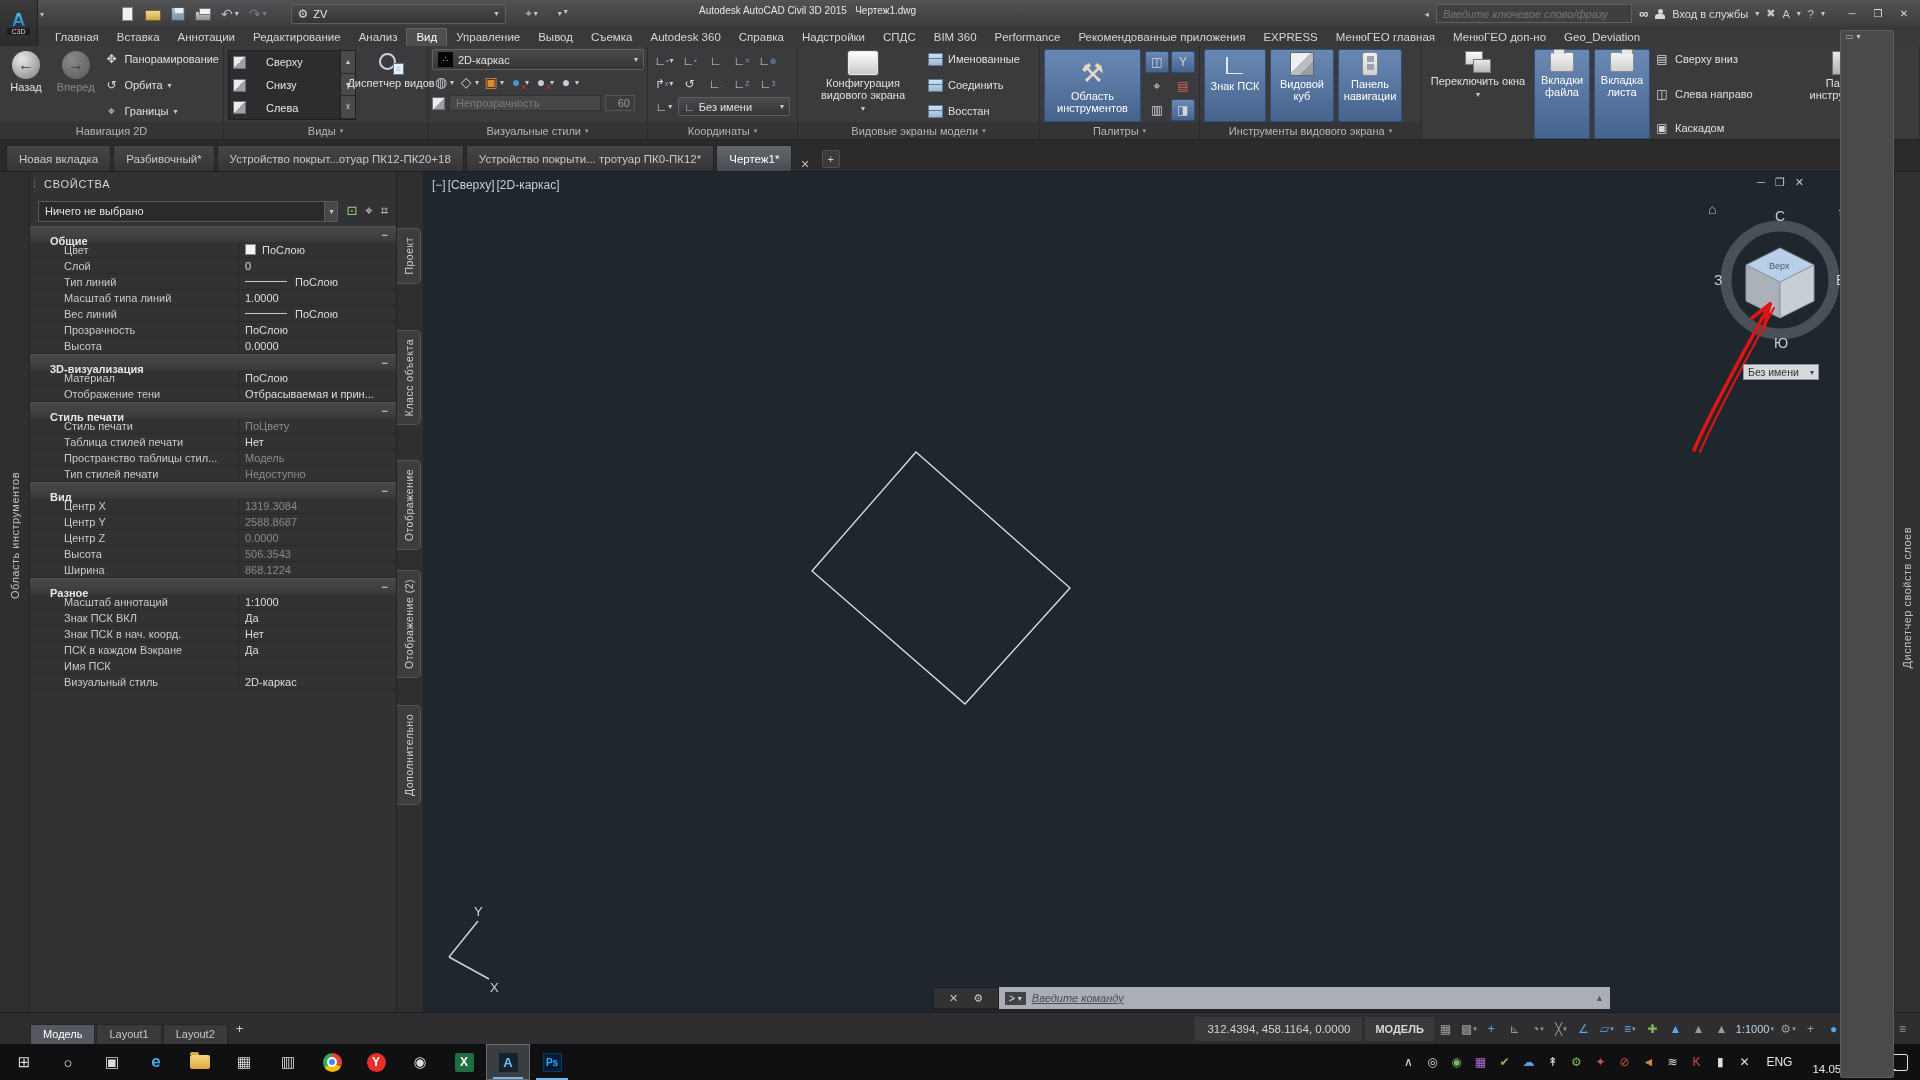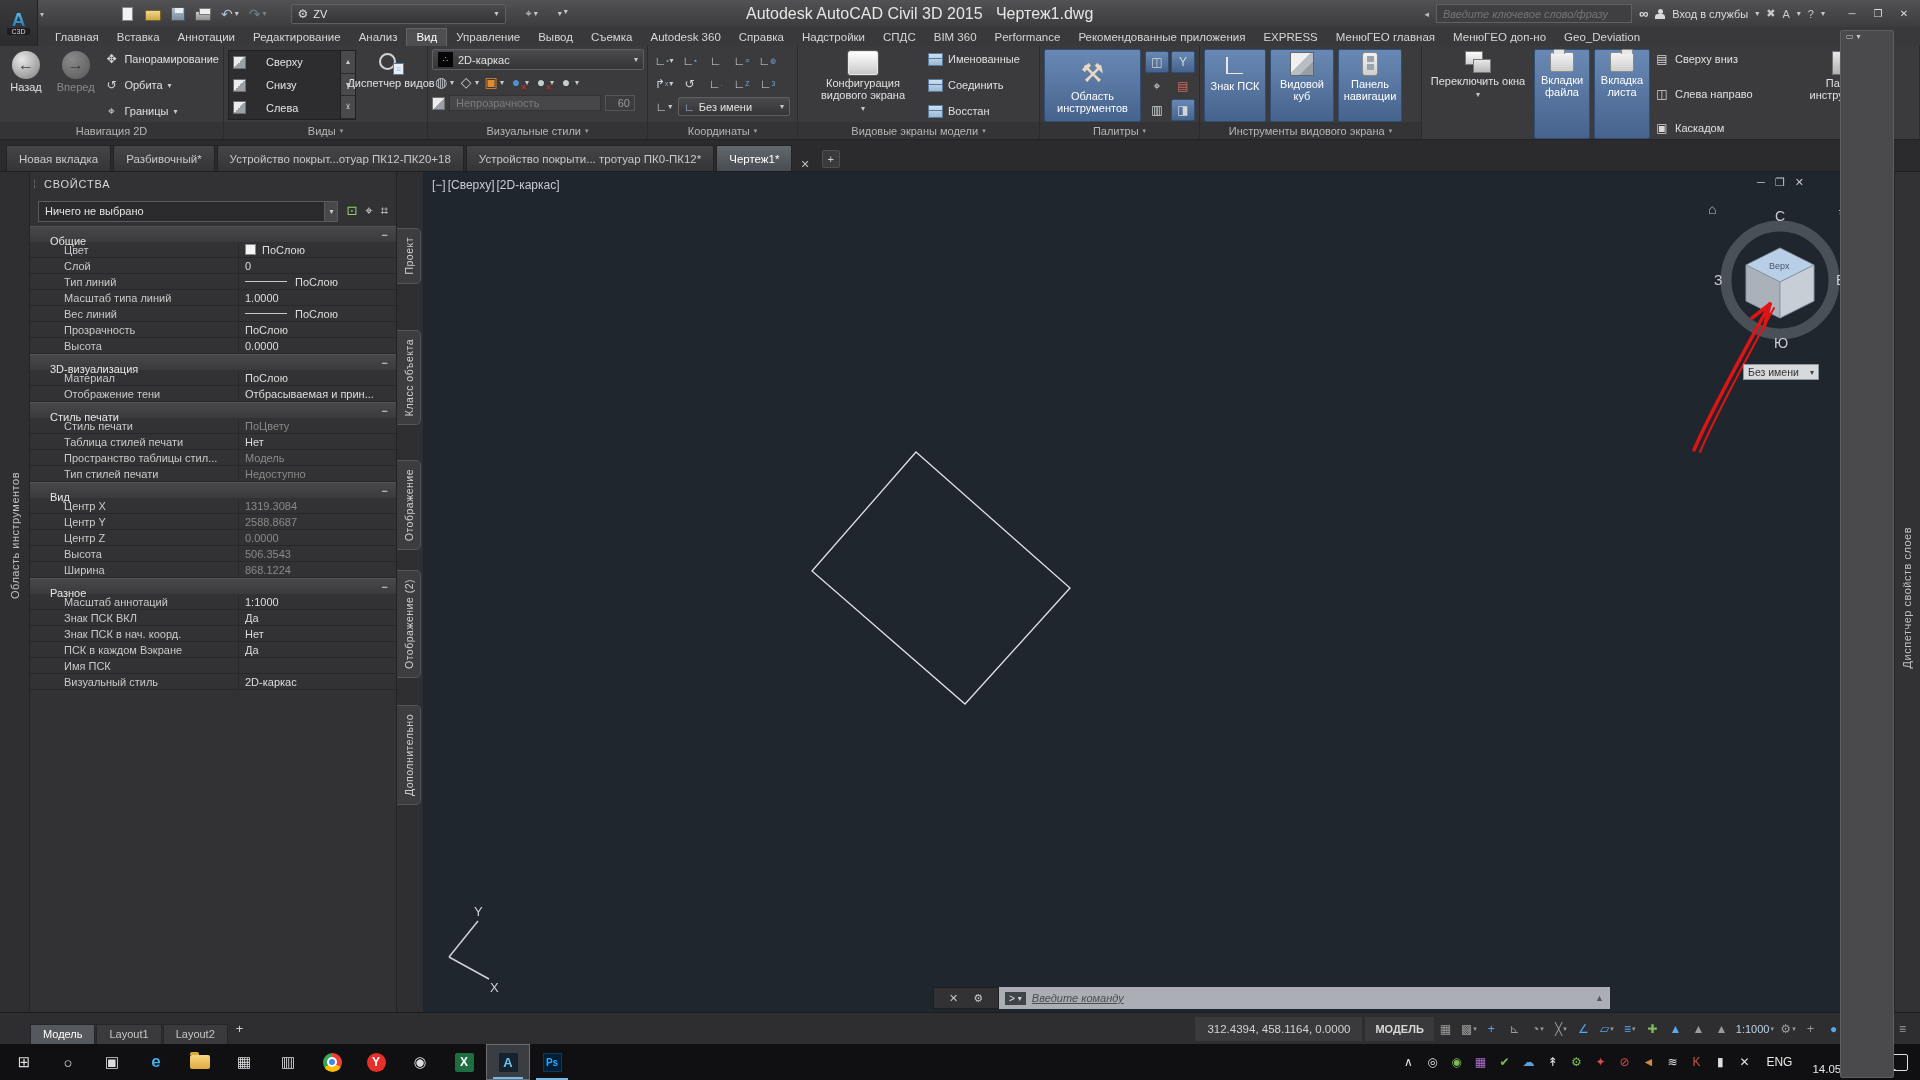--- a/index.html
+++ b/index.html
@@ -23,21 +23,21 @@
   .i-save::after{content:"";position:absolute;left:3px;top:0;width:8px;height:5px;background:#e8eef2;}
   .i-print{background:linear-gradient(#c8c8c8,#909090);width:16px;height:10px;margin-top:4px;border:1px solid #555;}
   .i-print::after{content:"";position:absolute;left:3px;top:-4px;width:10px;height:5px;background:#f0f0f0;border:1px solid #777;}
   .garr{color:#a9c4dc;font-size:14px;line-height:14px;}
   .dimq{opacity:.45;}
   .drop{color:#c9c9c9;font-size:8px;}
   .zvbox{display:flex;align-items:center;gap:5px;background:linear-gradient(#4a4a4c,#353537);border:1px solid #5f5f61;border-radius:2px;height:20px;margin-left:14px;padding:0 6px;width:215px;}
   .gear{color:#d8d8d8;font-size:12px;}
   .zvtext{flex:1;color:#e8e8e8;}
   .qx{display:flex;align-items:center;gap:2px;margin-left:10px;color:#cfcfcf;}
-  .title-center{position:absolute;left:746px;top:5px;color:#e6e6e6;font-size:16px;white-space:nowrap;}
+  .title-center{position:absolute;left:699px;top:5px;color:#e6e6e6;font-size:10px;white-space:nowrap;}
   .tright{position:absolute;right:4px;top:0;height:27px;display:flex;align-items:center;gap:7px;}
   .collapse-arr{color:#bbb;font-size:9px;}
   .searchbox{width:196px;height:19px;background:#3f3f41;border:1px solid #606062;color:#9a9a9a;font-style:italic;font-size:11px;padding:0 6px;font-family:"Liberation Sans",sans-serif;}
   .binoc{color:#e0e0e0;font-size:13px;font-weight:bold;}
   .person{width:10px;height:10px;position:relative;}
   .person::before{content:"";position:absolute;left:2.5px;top:0;width:5px;height:5px;border-radius:50%;background:#d8d8d8;}
   .person::after{content:"";position:absolute;left:0;top:5.5px;width:10px;height:4.5px;border-radius:3px 3px 0 0;background:#d8d8d8;}
   .signin{color:#dcdcdc;white-space:nowrap;}
   .tico{color:#c8c8c8;font-size:11px;}
   .winctl{display:flex;gap:2px;margin-left:8px;}
@@ -127,21 +127,21 @@
   .props{width:367px;background:#323234;display:flex;flex-direction:column;border-right:1px solid #232325;}
   .phead{height:24px;display:flex;align-items:center;padding-left:14px;color:#d8d8d8;letter-spacing:.8px;position:relative;}
   .phead::before{content:"⁞";position:absolute;left:3px;color:#777;}
   .pselrow{height:30px;display:flex;align-items:center;gap:8px;padding:0 8px;}
   .pselect{flex:1;height:21px;background:#2a2a2c;border:1px solid #5a5a5c;display:flex;align-items:center;padding:0 6px;color:#e4e4e4;}
   .pselect .drop{margin-left:auto;background:#48484a;align-self:stretch;display:flex;align-items:center;padding:0 4px;margin-right:-6px;border-left:1px solid #5a5a5c;}
   .pselicons{display:flex;gap:8px;}
   .pselicons span{font-size:13px;color:#cfd4da;}
   .sections{overflow:hidden;}
   .sec-head{height:16px;background:linear-gradient(#48484a,#3a3a3c);border-top:1px solid #525254;display:flex;align-items:center;padding:0 8px 0 20px;}
-  .sec-title{font-weight:normal;color:#e8e8e8;margin-top:12px;}
+  .sec-title{font-weight:bold;color:#e8e8e8;margin-top:12px;}
   .sec-min{margin-left:auto;color:#bbb;font-weight:bold;}
   .prow{height:16px;display:flex;border-bottom:1px solid #28282a;}
   .plabel{width:208px;padding-left:34px;display:flex;align-items:center;color:#c9c9c9;white-space:nowrap;overflow:hidden;}
   .pval{flex:1;border-left:1px solid #28282a;display:flex;align-items:center;padding-left:6px;color:#dedede;white-space:nowrap;overflow:hidden;}
   .pval.dim{color:#8a8a8a;}
   .pval.swatch::before{content:"";width:9px;height:9px;background:#f4f4f4;border:1px solid #888;margin-right:6px;}
   .pval.line::before{content:"";width:42px;border-top:1.5px solid #c8c8c8;margin-right:8px;}
   .sidetabs{width:27px;background:#2f2f31;position:relative;border-right:1px solid #242426;}
   .stab{position:absolute;left:0;width:24px;background:#3d3d3f;border:1px solid #555557;border-left:none;border-radius:0 5px 5px 0;display:flex;align-items:center;justify-content:center;padding:8px 0;}
   .stab .vtext{font-size:10.5px;color:#cfcfcf;}

